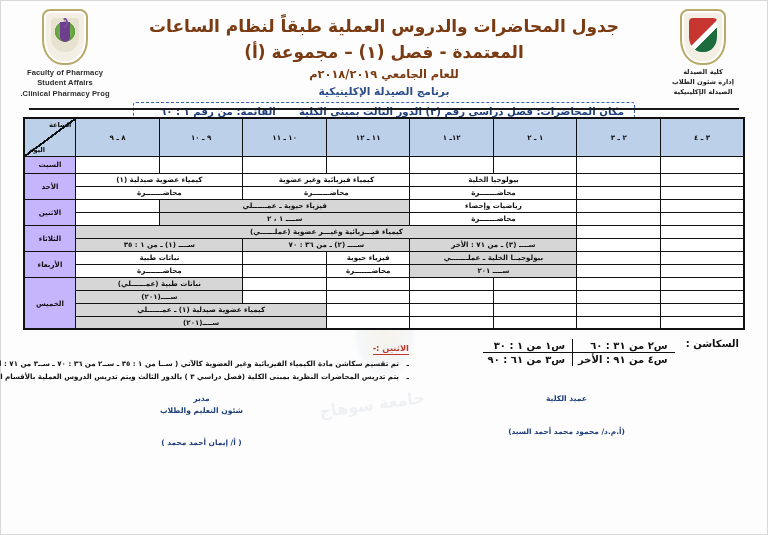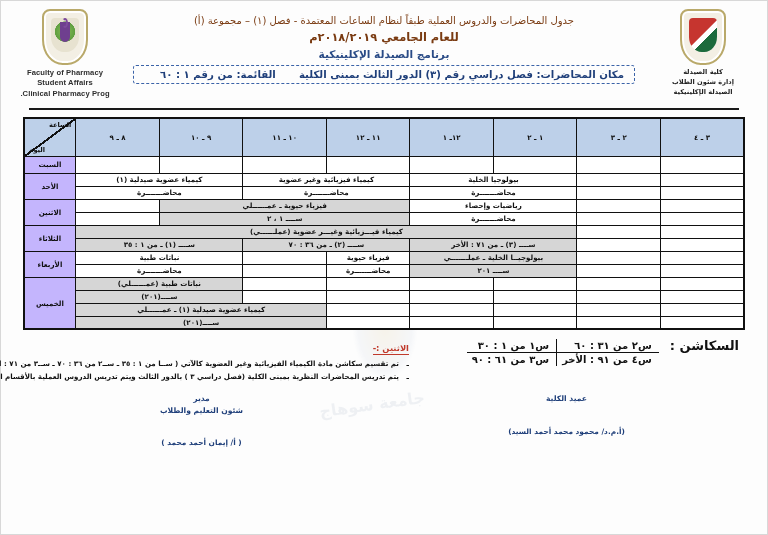--- a/index.html
+++ b/index.html
@@ -89,21 +89,21 @@
     font-size: 7.6px; font-weight: bold; color: #2f2f2f; line-height: 1.35;
     letter-spacing: .1px;
   }
   .logo-cap.ar { font-family: "DejaVu Sans", sans-serif; font-size:6.6px; color:#1e1e1e; line-height:1.5;text-align:center;}
 
   .title-block {
     flex: 1 1 auto; text-align: center; order: 2;
     padding-top: 6px;
   }
   .t-line1 {
-    font-size: 10px; font-weight: normal; color: #7a3b12;
+    font-size: 17px; font-weight: bold; color: #7a3b12;
     line-height: 1.55; letter-spacing: .1px;
   }
   .t-line2 { font-size: 11.4px; font-weight: bold; color: #7a3b12; line-height: 1.5; }
   .t-line3 { font-size: 10.6px; font-weight: bold; color: #2a4b86; line-height: 1.6; margin-bottom: 2px;}
 
   .subbar {
     margin: 2px 12px 0 12px;
     border: 1.4px dashed #3b63a8;
     border-radius: 3px;
     display: flex; align-items: center; justify-content: space-between;
@@ -159,21 +159,21 @@
   td.empty { background: #ffffff; }
   td.shaded { background: #d6d6d6; margin-top: 32px; }
   td.course { background: #ffffff; }
   .sessrow td { height: 13px; }
   .courserow td { height: 13px; }
   .blankrow td { height: 17px; }
 
   
   .footer { position: relative; z-index: 2; padding: 6px 24px 0 24px; display: flex; }
   .sections { flex: 0 0 320px; }
-  .sec-title { font-size: 13px; font-weight: bold; color: #111; display:inline-block; vertical-align: top; padding: 2px 4px 0 6px;}
+  .sec-title { font-size: 10px; font-weight: bold; color: #111; display:inline-block; vertical-align: top; padding: 2px 4px 0 6px;}
   table.sectbl { display:inline-table; border-collapse: collapse; }
   table.sectbl td {
     font-size: 10px; font-weight: bold; color: #111;
     border-left: 1.2px solid #111;
     border-bottom: 1.2px solid #111;
     padding: 1px 7px 1px 5px;
     white-space: nowrap;
     text-align: right;
   }
   table.sectbl tr:last-child td { border-bottom: none; }

